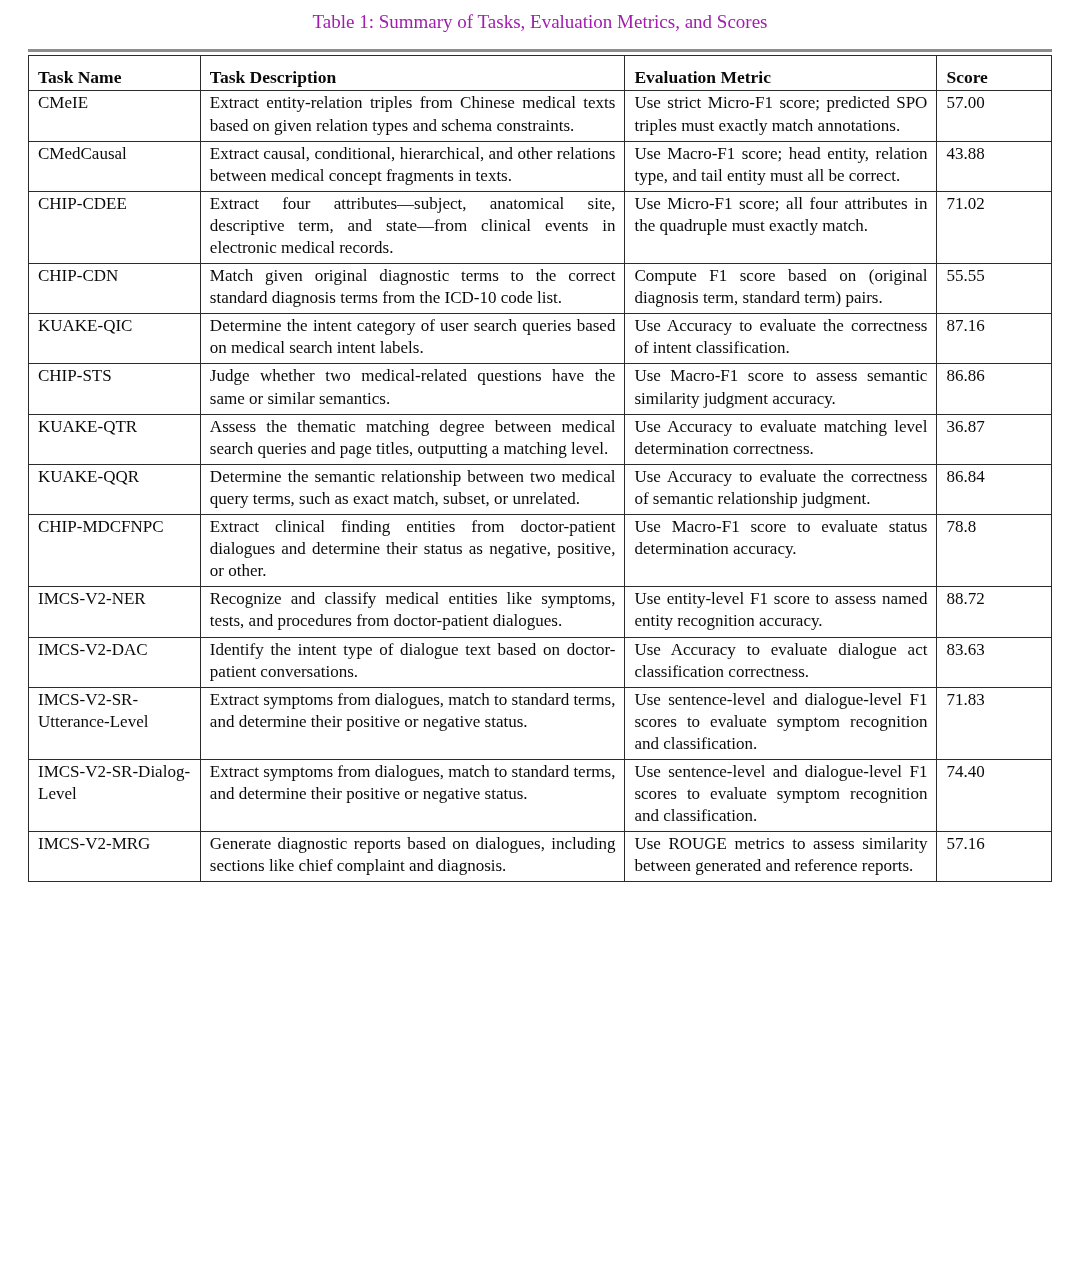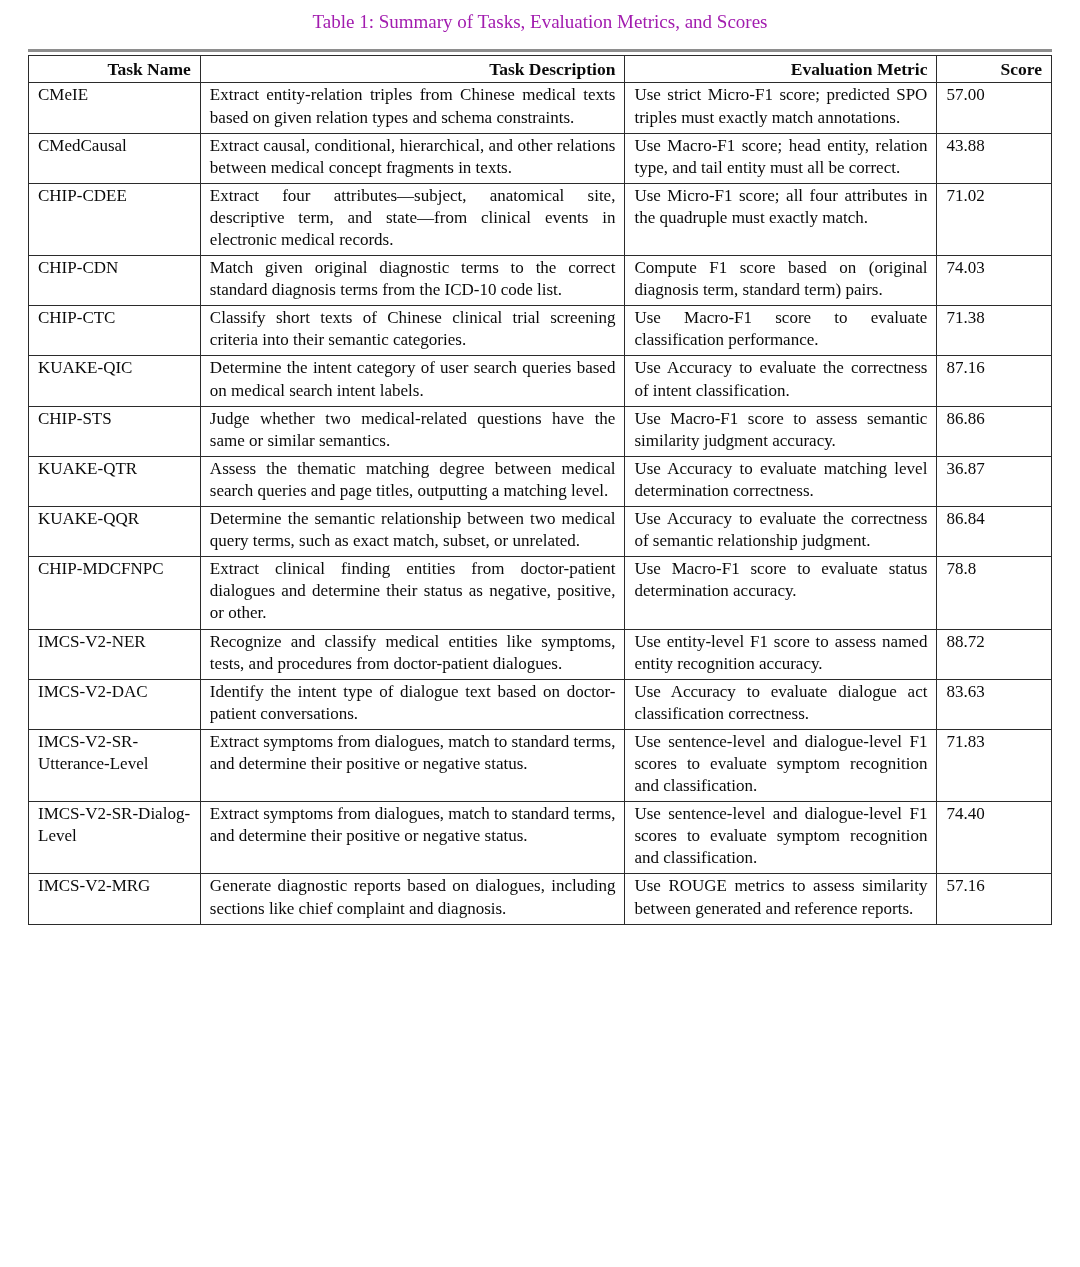--- a/index.html
+++ b/index.html
@@ -41,24 +41,24 @@
   table.summary col.c-desc   { width: 41.5%; }
   table.summary col.c-metric { width: 30.5%; }
   table.summary col.c-score  { width: 11.2%; }
   table.summary th, table.summary td {
     border: 1px solid #2b2b2b;
     vertical-align: top;
     padding: 1px 9px 4px 9px;
     line-height: 1.3;
   }
   table.summary th {
-    text-align: right;
+    text-align: left;
     font-weight: bold;
     font-size: 17.5px;
-    padding-top: 2px;
+    padding-top: 10px;
     padding-bottom: 2px;
     border-bottom: 1.5px solid #2b2b2b;
   }
   td.col-task { text-align: left; }
   td.col-desc, td.col-metric {
     text-align: justify;
     text-justify: inter-word;
   }
   td.col-score { text-align: left; }
 </style>
@@ -103,29 +103,23 @@
     <td class="col-task">CHIP-CDEE</td>
     <td class="col-desc">Extract four attributes—subject, anatomical site, descriptive term, and state—from clinical events in electronic medical records.</td>
     <td class="col-metric">Use Micro-F1 score; all four attributes in the quadruple must exactly match.</td>
     <td class="col-score">71.02</td>
   </tr>
 
   <tr>
     <td class="col-task">CHIP-CDN</td>
     <td class="col-desc">Match given original diagnostic terms to the correct standard diagnosis terms from the ICD-10 code list.</td>
     <td class="col-metric">Compute F1 score based on (original diagnosis term, standard term) pairs.</td>
-    <td class="col-score">74.03</td>
+    <td class="col-score">55.55</td>
   </tr>
 
-  <tr>
-    <td class="col-task">CHIP-CTC</td>
-    <td class="col-desc">Classify short texts of Chinese clinical trial screening criteria into their semantic categories.</td>
-    <td class="col-metric">Use Macro-F1 score to evaluate classification performance.</td>
-    <td class="col-score">71.38</td>
-  </tr>
 
   <tr>
     <td class="col-task">KUAKE-QIC</td>
     <td class="col-desc">Determine the intent category of user search queries based on medical search intent labels.</td>
     <td class="col-metric">Use Accuracy to evaluate the correctness of intent classification.</td>
     <td class="col-score">87.16</td>
   </tr>
 
   <tr>
     <td class="col-task">CHIP-STS</td>

